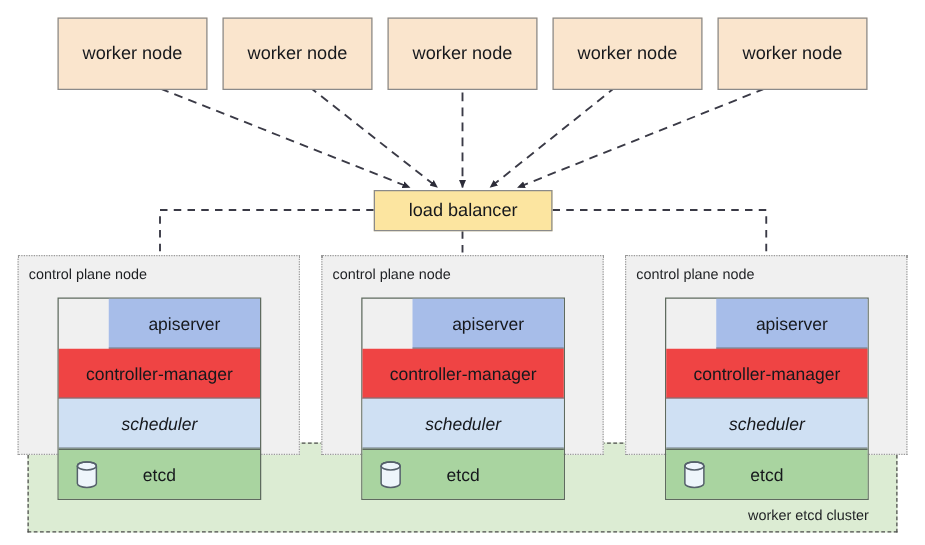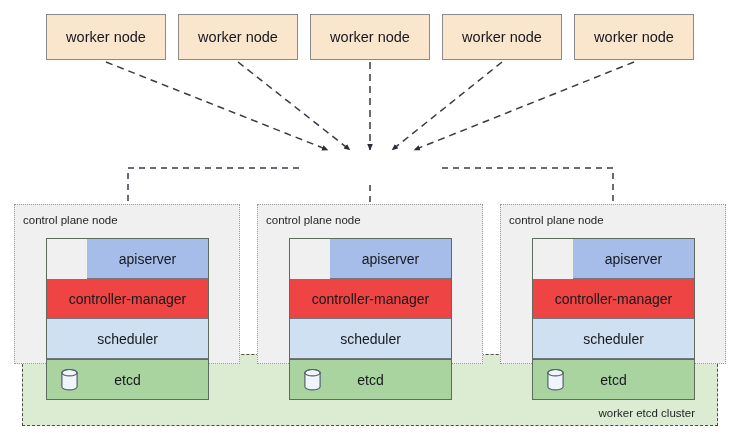--- a/index.html
+++ b/index.html
@@ -24,21 +24,21 @@
     left: 0;
     top: 0;
     width: 740px;
     height: 436px;
     pointer-events: none;
   }
 
   
   .worker-node {
     position: absolute;
-    height: 46px;
+    height: 58px;
     background: #fae5cd;
     border: 1.4px solid #8a8a8a;
     box-sizing: border-box;
     display: flex;
     align-items: center;
     justify-content: center;
     font-size: 14.5px;
     color: #16181c;
     z-index: 6;
   }
@@ -117,21 +117,21 @@
     align-items: center;
     justify-content: center;
     position: relative;
     font-size: 14px;
     color: #16181c;
     border-bottom: 1.3px solid #70787e;
   }
   .comp:last-child { border-bottom: none; }
   .comp-apiserver          { background: #a7bde9; margin-left: 40px; }
   .comp-controller-manager { background: #ef4444; }
-  .comp-scheduler          { background: #cfe0f3; }
+  .comp-scheduler          { background: #cfe0f3; font-style: italic; }
   .comp-etcd               { background: #a9d4a0; border-top: 1.3px solid #5f6b5f; }
 
   .db-icon {
     position: absolute;
     left: 13px;
     top: 50%;
     transform: translateY(-50%);
     width: 19px;
     height: 23px;
   }
@@ -185,20 +185,23 @@
   <div class="worker-node" style="left:310px;top:14px;width:120px">
     <span>worker node</span>
   </div>
   <div class="worker-node" style="left:442px;top:14px;width:120px">
     <span>worker node</span>
   </div>
   <div class="worker-node" style="left:574px;top:14px;width:120px">
     <span>worker node</span>
   </div>
 
+  <div id="load-balancer">
+    <span>load balancer</span>
+  </div>
 
   <div class="control-plane-node" style="left:14px">
     <div class="cp-label">control plane node</div>
   </div>
   <div class="component-stack" style="left:46px">
     <div class="comp comp-apiserver">
       <span>apiserver</span>
     </div>
     <div class="comp comp-controller-manager">
       <span>controller-manager</span>

